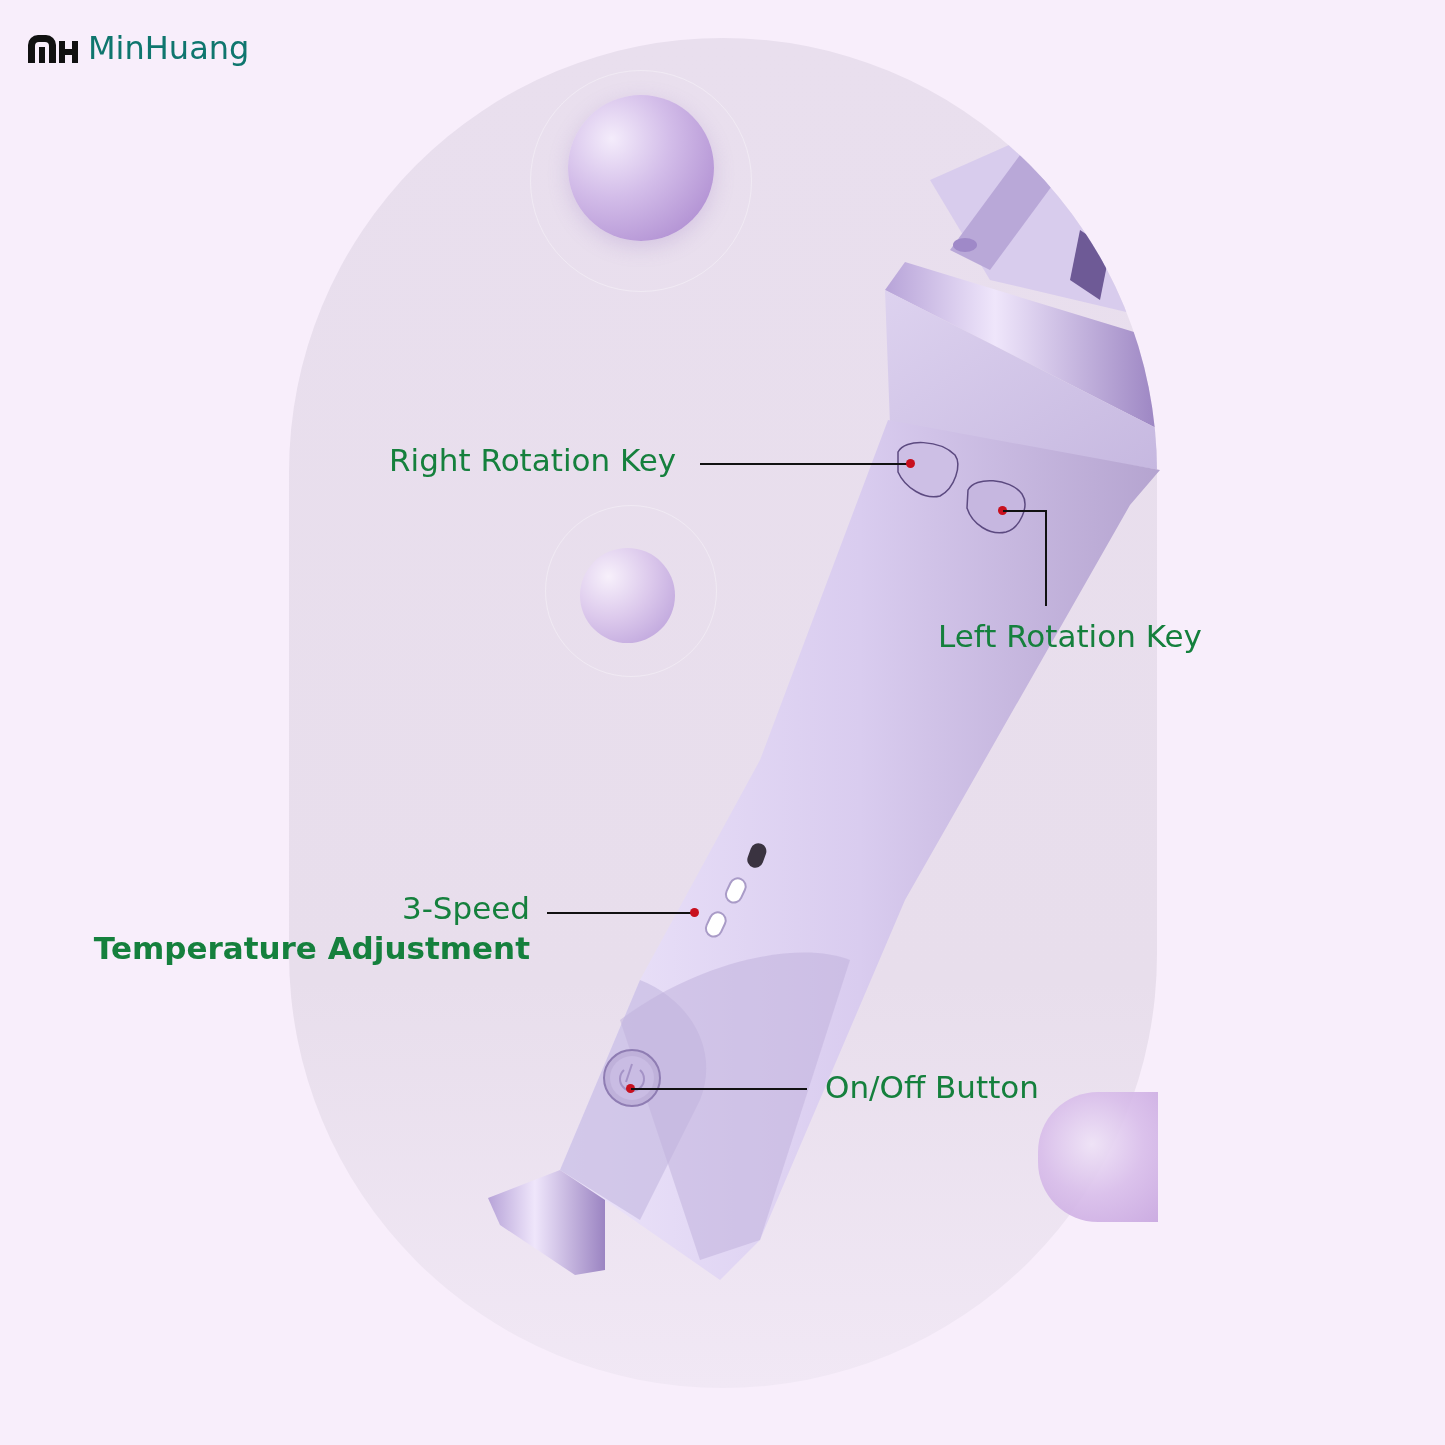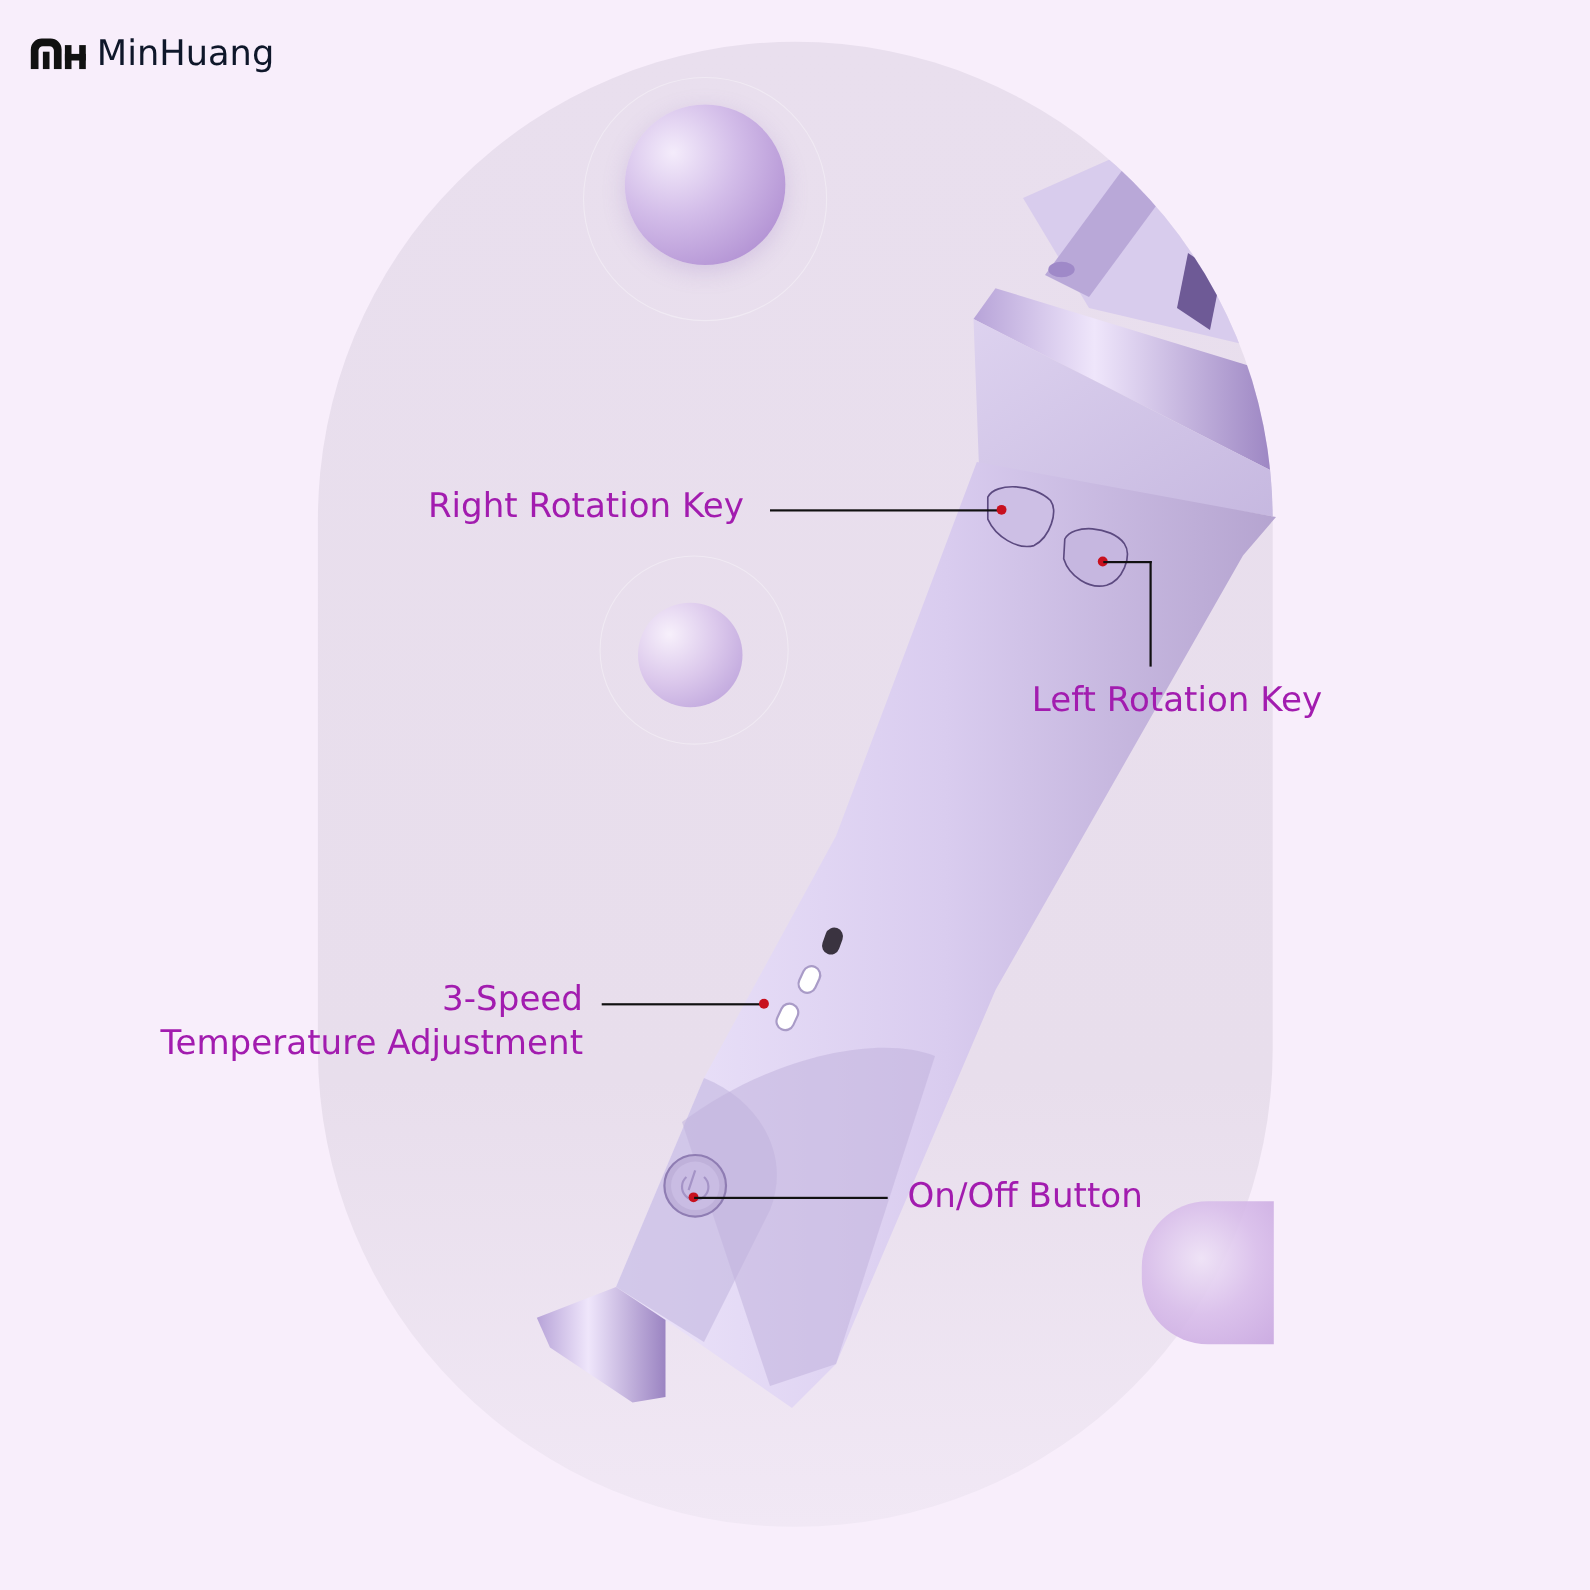--- a/index.html
+++ b/index.html
@@ -6,36 +6,36 @@
   body {
     width: 1445px; height: 1445px; position: relative; overflow: hidden;
     background: #f8eefb;
     font-family: "DejaVu Sans", sans-serif;
   }
   .brand {
     position: absolute; left: 26px; top: 28px; height: 40px;
     display: flex; align-items: center; gap: 8px;
   }
   .brand-logo { width: 54px; height: 30px; }
-  .brand-name { font-size: 32px; color: #0f172a; letter-spacing: 0px; line-height: 40px; }
+  .brand-name { font-size: 32px; color: #0f766e; letter-spacing: 0px; line-height: 40px; }
 
   .capsule {
     position: absolute; left: 289px; top: 38px; width: 868px; height: 1350px;
     border-radius: 434px;
     background: linear-gradient(180deg, #e9dfee 0%, #e8deec 70%, #f1e8f5 100%);
     overflow: hidden;
   }
 
   .orb { position: absolute; border-radius: 50%; }
   .orb-halo { position: absolute; border-radius: 50%; border: 1px solid rgba(255,255,255,0.35); }
 
   .device-svg { position: absolute; left: 0; top: 0; }
 
   .label {
-    position: absolute; font-size: 31px; color: #a21caf; white-space: nowrap; line-height: 40px;
+    position: absolute; font-size: 31px; color: #15803d; white-space: nowrap; line-height: 40px;
   }
   .label.right { text-align: right; }
   .line { position: absolute; background: #111; }
   .dot { position: absolute; width: 9px; height: 9px; border-radius: 50%; background: #c8101e; }
 </style>
 </head>
 <body>
 
 <div class="brand">
   <svg class="brand-logo" viewBox="0 0 54 30">
@@ -109,19 +109,19 @@
 <span class="label" style="left:389px;top:440px;">Right Rotation Key</span>
 <div class="line" style="left:700px;top:463px;width:210px;height:2px;"></div>
 <div class="dot" style="left:906px;top:459px;"></div>
 
 <div class="dot" style="left:998px;top:506px;"></div>
 <div class="line" style="left:1003px;top:510px;width:44px;height:2px;"></div>
 <div class="line" style="left:1045px;top:510px;width:2px;height:96px;"></div>
 <span class="label" style="left:938px;top:616px;">Left Rotation Key</span>
 
 <span class="label right" style="right:915px;top:888px;">3-Speed</span>
-<span class="label right" style="right:915px;top:928px;">Temperature Adjustment</span>
+<span class="label right" style="right:915px;top:928px;font-weight:bold;">Temperature Adjustment</span>
 <div class="line" style="left:547px;top:912px;width:146px;height:2px;"></div>
 <div class="dot" style="left:690px;top:908px;"></div>
 
 <div class="dot" style="left:626px;top:1084px;"></div>
 <div class="line" style="left:631px;top:1088px;width:176px;height:2px;"></div>
 <span class="label" style="left:825px;top:1067px;text-align:right;">On/Off Button</span>
 
 </body></html>

